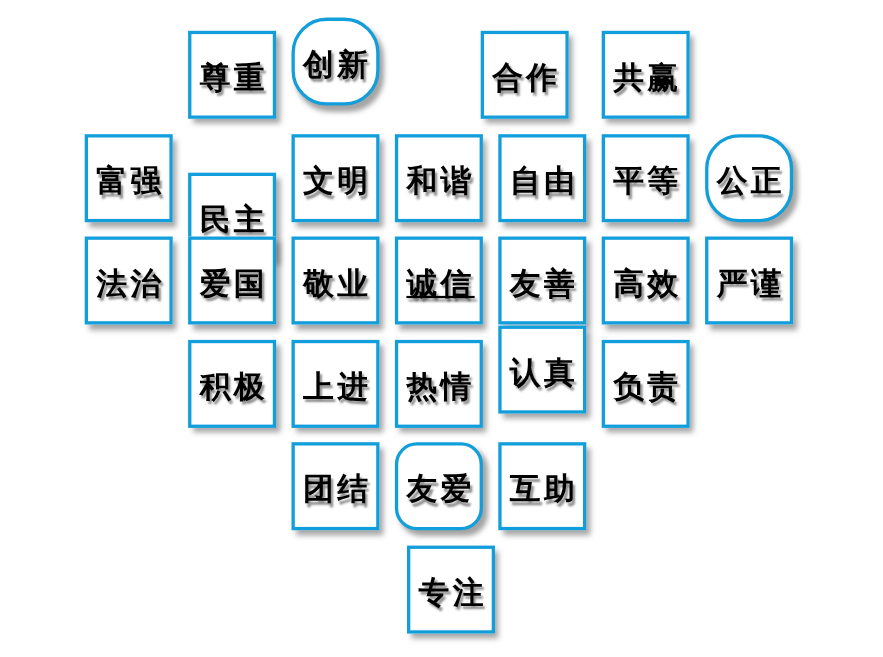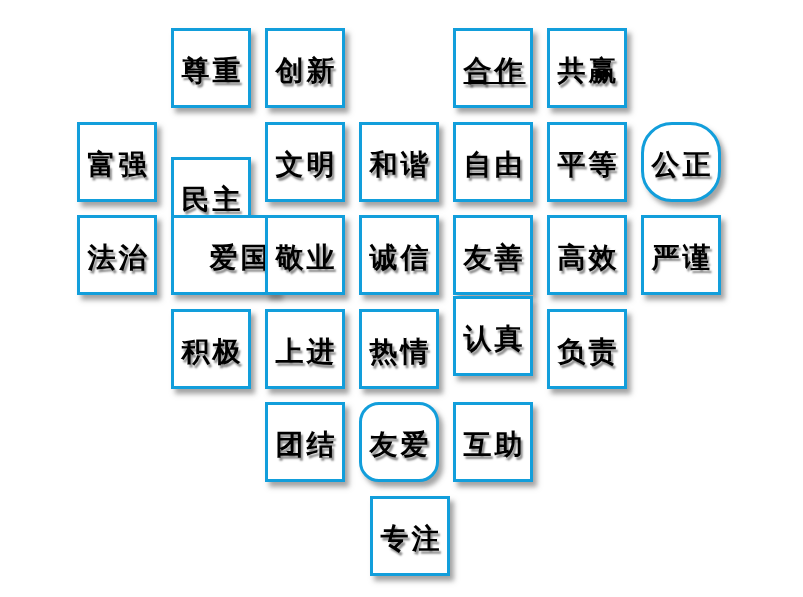--- a/index.html
+++ b/index.html
@@ -32,24 +32,24 @@
     line-height:1;
   }
 </style>
 </head>
 <body style="background: rgb(255, 255, 255);">
 
 <div id="board">
     <div class="tile" style="left: 171px; top: 28px;">
       <span class="label">尊重</span>
     </div>
-    <div class="tile" style="left: 265px; top: 28px;">
+    <div class="tile" style="left: 265px; top: 16px; border-radius: 32px;">
       <span class="label">创新</span>
     </div>
-    <div class="tile" style="left: 453px; top: 28px; text-decoration: underline;">
+    <div class="tile" style="left: 437px; top: 28px;">
       <span class="label">合作</span>
     </div>
     <div class="tile" style="left: 547px; top: 28px;">
       <span class="label">共赢</span>
     </div>
     <div class="tile" style="left: 77px; top: 122px;">
       <span class="label">富强</span>
     </div>
     <div class="tile" style="left: 171px; top: 122px; margin-top: 35px;">
       <span class="label">民主</span>
@@ -65,27 +65,27 @@
     </div>
     <div class="tile" style="left: 547px; top: 122px;">
       <span class="label">平等</span>
     </div>
     <div class="tile" style="left: 641px; top: 122px; border-radius: 31px;">
       <span class="label">公正</span>
     </div>
     <div class="tile" style="left: 77px; top: 215px;">
       <span class="label">法治</span>
     </div>
-    <div class="tile" style="left: 171px; top: 215px; padding-left: 28px;">
+    <div class="tile" style="left: 171px; top: 215px;">
       <span class="label">爱国</span>
     </div>
     <div class="tile" style="left: 265px; top: 215px;">
       <span class="label">敬业</span>
     </div>
-    <div class="tile" style="left: 359px; top: 215px;">
+    <div class="tile" style="left: 359px; top: 215px; text-decoration: underline;">
       <span class="label">诚信</span>
     </div>
     <div class="tile" style="left: 453px; top: 215px;">
       <span class="label">友善</span>
     </div>
     <div class="tile" style="left: 547px; top: 215px;">
       <span class="label">高效</span>
     </div>
     <div class="tile" style="left: 641px; top: 215px;">
       <span class="label">严谨</span>

